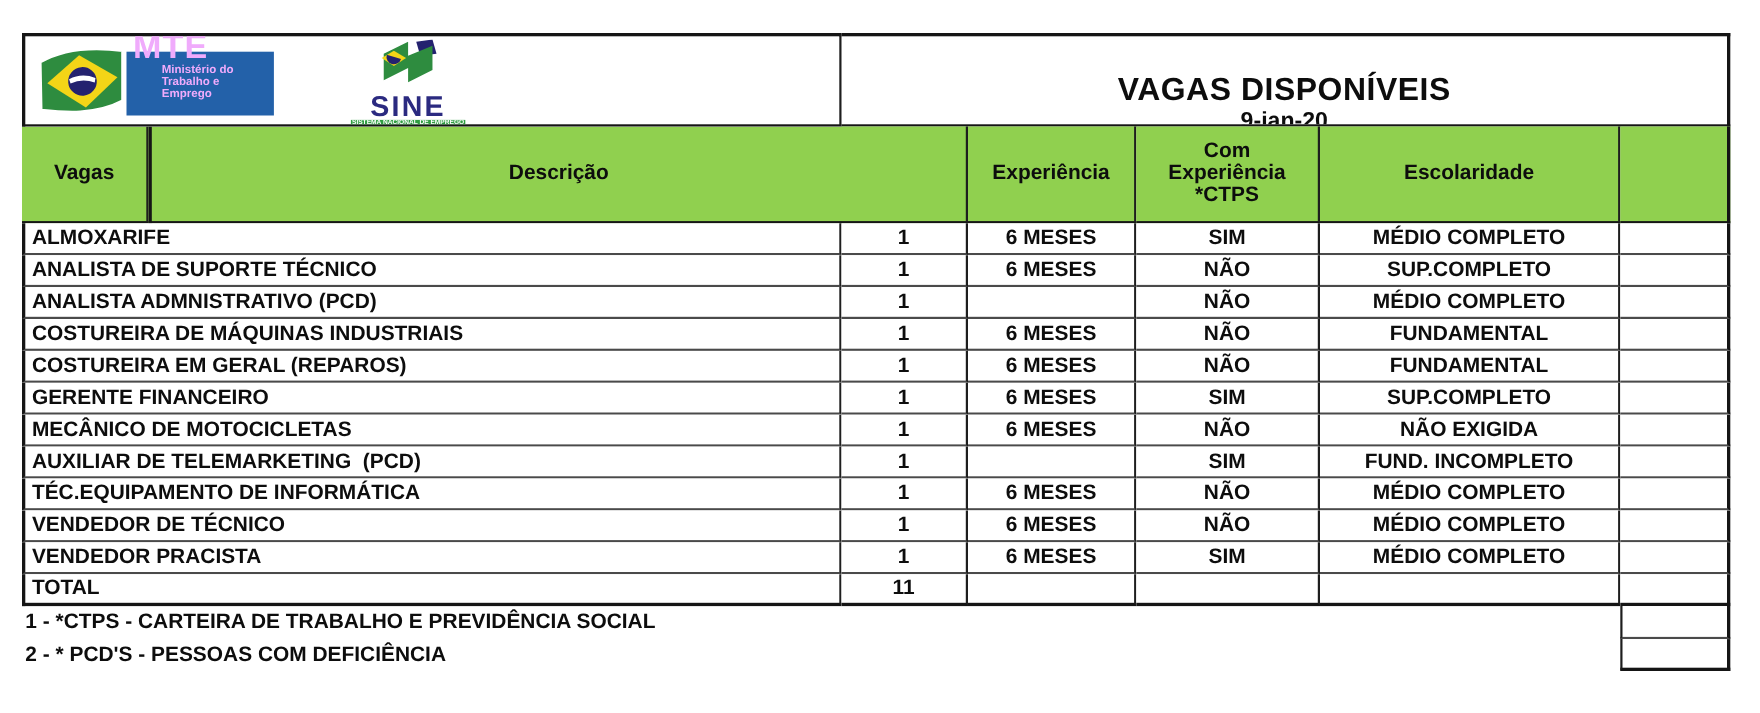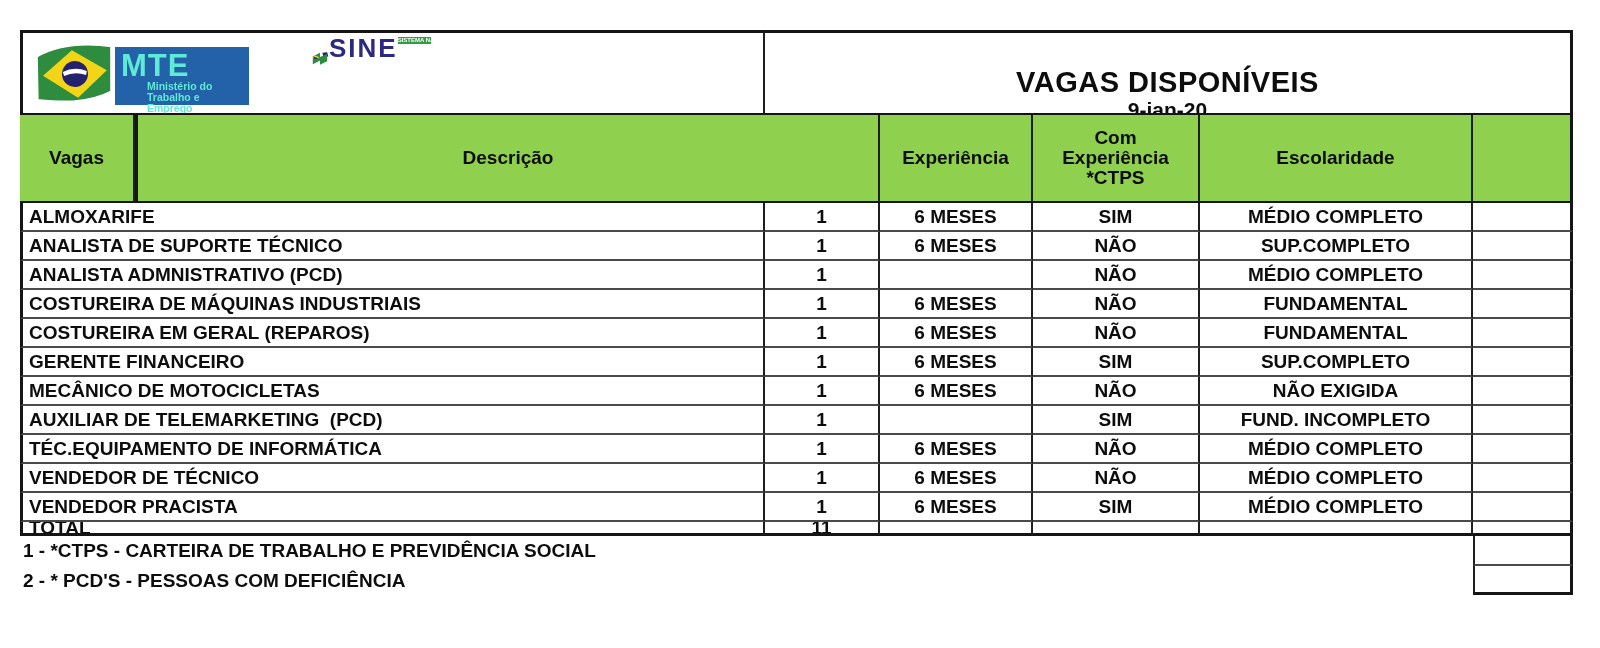--- a/index.html
+++ b/index.html
@@ -40,43 +40,43 @@
   
   .headband{height:88px;}
   .headband .cell{background:var(--green);border-bottom:2px solid var(--outer);text-align:center;}
   .wrapcol{white-space:pre-line;}
 
   
   .datarow{height:29px;}
   .desc{justify-content:flex-start;padding-left:6px;text-align:left;white-space:pre;}
 
   
-  .totalrow{height:14px;border-radius:11px;}
+  .totalrow{height:29px;border-radius:11px;}
   .totalrow .cell{border-bottom:3px solid var(--outer);}
 
   
   .noterow1{height:30px;}
   .noterow2{height:29px;}
   .notecell{width:1453px;border:none;background:transparent;justify-content:flex-start;
             padding-left:3px;font-size:19px;white-space:pre;}
   .notebox{border-left:2px solid var(--vline);border-right:3px solid var(--outer);
            border-bottom:2px solid var(--hline);}
   .noterow2 .notebox{border-bottom:3px solid var(--outer);}
 
   
   .mte-logo{position:absolute;left:8px;top:7px;width:222px;height:68px;}
   .mte-flag{position:absolute;left:0;top:0;transform:rotate(-5deg);}
   .mte-box{position:absolute;left:84px;top:7px;width:134px;height:58px;background:var(--mte-blue);
-           color:#5eead4;padding:4px 6px;display:flex;flex-direction:column;justify-content:space-between;}
+           color:#f0abfc;padding:14px 6px;display:flex;flex-direction:column;justify-content:flex-end;}
   .mte-acronym{font-size:31px;line-height:30px;letter-spacing:1px;}
   .mte-ministry{font-size:10.5px;line-height:11px;margin-left:26px;}
 
   
   .sine-logo{position:absolute;left:288px;top:3px;width:120px;height:80px;
-             display:flex;flex-direction:row;}
+             display:flex;flex-direction:column;align-items:center;}
   .sine-name{color:var(--sine-navy);font-size:26px;line-height:24px;letter-spacing:2px;}
   .sine-strip{margin-top:1px;background:#2f9e41;color:#ffffff;font-size:6px;line-height:7px;
               height:7px;width:104px;text-align:center;white-space:nowrap;overflow:hidden;letter-spacing:0;}
 </style>
 </head>
 <body>
 
 <div class="sheet">
 
   <div class="trow titleband">

